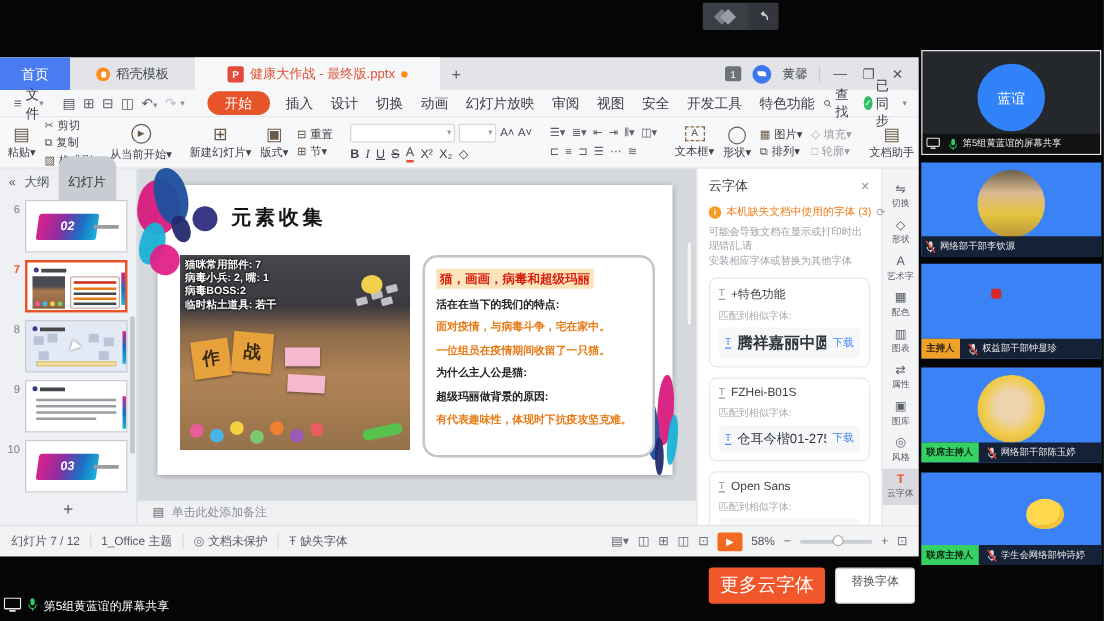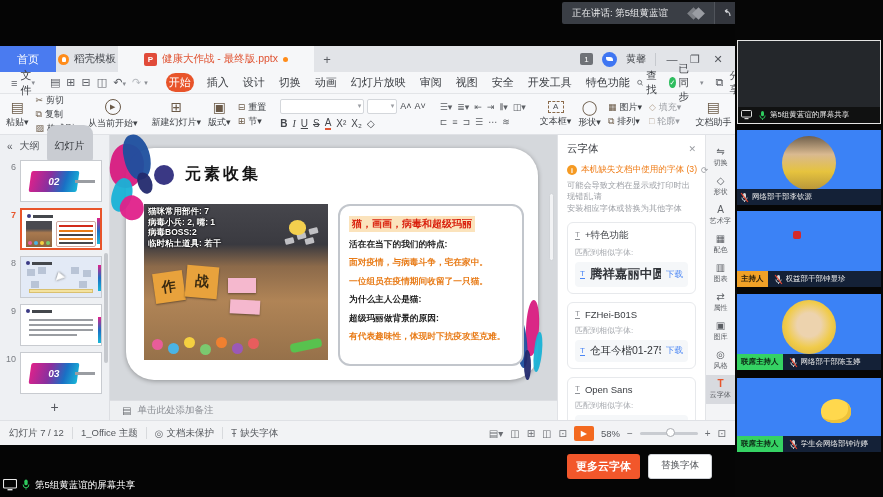--- a/index.html
+++ b/index.html
@@ -16,21 +16,21 @@
   #banner .b-sep { width:1px; background:#50545b; }
   #banner .b-arrow { background:#33363d; width:24px; display:flex; align-items:center; justify-content:center; }
 
   
   #wps { position:absolute; left:0; top:46px; width:735px; height:399px; background:#f6f7f9; }
 
   
   .tabbar { height:26px; background:#e2e4e8; display:flex; align-items:stretch; }
   .tab { display:flex; align-items:center; justify-content:center; font-size:10.5px; color:#45484e;text-align:center; }
   .tab-home { width:56px; background:#4a7bf0; color:#fff; font-size:11px; }
-  .tab-docer { width:62px; gap:5px;font-family:Liberation Mono, monospace; }
+  .tab-docer { width:100px; gap:5px;font-family:Liberation Mono, monospace; }
   .docer-ic { width:11px; height:11px; border-radius:50%; background:#ff8c1a; position:relative; }
   .docer-ic:after { content:""; position:absolute; left:3.5px; top:3px; width:4px; height:5px; background:#fff; border-radius:2px 2px 1px 1px; }
   .tab-doc { width:196px; background:#f6f7f9; gap:5px; }
   .ppt-ic { width:13px; height:13px; border-radius:2px; background:#e14b3a; color:#fff; font-size:8px; font-weight:bold; display:flex; align-items:center; justify-content:center; }
   .tab-doc .doc-title { color:#e05535; white-space:nowrap; overflow:hidden; max-width:140px; }
   .dirty-dot { width:5px; height:5px; border-radius:50%; background:#ff8c1a; }
   .tab-plus { width:26px; color:#5b5e64; font-size:13px; }
   .tabbar-right { margin-left:auto; display:flex; align-items:center; gap:9px; padding-right:10px; }
   .badge1 { min-width:13px; height:12px; background:#6f7277; color:#fff; font-size:8px; border-radius:2px; display:flex; align-items:center; justify-content:center; padding:0 2px; }
   .user-av { width:15px; height:15px; border-radius:50%; background:#3f76f2; position:relative; }
@@ -38,21 +38,21 @@
   .user-name { font-size:10px; color:#4a4d52; }
   .tb-vsep { width:1px; height:13px; background:#c6c9ce; }
   .winbtn { font-size:11px; color:#55585e; width:14px; text-align:center; }
 
   
   .menubar { height:22px; background:#f6f7f9; border-bottom:1px solid #e3e5e8; display:flex; align-items:center; padding:0 8px; font-size:11px; color:#3a3d42; }
   .mb-ic { font-size:11px; color:#5a5d63; margin:0 3px; }
   .mb-caret { font-size:7px; color:#8a8d93; }
   .mb-sep { width:1px; height:13px; background:#dcdee2; margin:0 6px; }
   .mtab { margin:0 7px; white-space:nowrap; }
-  .mtab-active { background:#e8542a; color:#fff; border-radius:11px; padding:2px 3px; margin:0 6px; }
+  .mtab-active { background:#e8542a; color:#fff; border-radius:11px; padding:2px 14px; margin:0 6px; }
   .mb-right { margin-left:auto; display:flex; align-items:center; gap:9px; }
   .mb-right .lab { font-size:10.5px; }
   .cloud-ok { width:11px; height:11px; border-radius:50%; background:#2fbd5f; color:#fff; font-size:7px; display:flex; align-items:center; justify-content:center; }
   .help-c { width:12px; height:12px; border:1px solid #8a8d93; border-radius:50%; font-size:8px; color:#6a6d72; display:flex; align-items:center; justify-content:center; }
 
   
   .ribbon { height:41px; background:#f7f8fa; border-bottom:1px solid #e0e2e6; display:flex; align-items:center; padding:0 6px; gap:7px; }
   .vsep { width:1px; height:32px; background:#e4e6ea; }
   .rbig { display:flex; flex-direction:column; align-items:center; gap:2px; font-size:9px; color:#3f4247; white-space:nowrap; }
   .rbig .ric { font-size:14px; line-height:14px; color:#6b5a48; }
@@ -90,21 +90,21 @@
   .edge-strip { position:absolute; right:0; top:8px; width:3px; height:26px; background:linear-gradient(180deg,#e0218a,#1a6fc4,#19b6d8); }
   .grid-sq { position:absolute; width:8px; height:7px; background:#b9c4d6; }
   .cursor-tri { position:absolute; left:36px; top:16px; width:0; height:0; border-left:8px solid #fff; border-top:3px solid transparent; border-bottom:6px solid transparent; transform:rotate(18deg); filter:drop-shadow(0 0 1px #555); }
   .ybar { position:absolute; left:8px; right:8px; bottom:4px; height:4px; background:#f3e2a0; border:0.5px solid #d9c070; }
   .tline { position:absolute; left:8px; right:8px; height:2px; background:#9a9da2; }
   .lp-add { text-align:center; font-size:14px; color:#55585e; margin-top:2px; }
   .lp-scroll { position:absolute; right:1px; top:118px; width:4px; height:110px; background:#c5c8cd; border-radius:2px; }
 
   
   .canvas { flex:1; background:#d5d8dc; position:relative; }
-  .slide { position:absolute; left:16px; top:13px; width:412px; height:232px; background:#fff; box-shadow:0 1px 5px rgba(0,0,0,.32);border-radius:28px; }
+  .slide { position:absolute; left:16px; top:13px; width:412px; height:232px; background:#fff; box-shadow:0 1px 5px rgba(0,0,0,.32); }
   .deco { position:absolute; }
   .stroke { position:absolute; border-radius:45% 55% 50% 50%; opacity:.95; }
   .slide-title { position:absolute; left:28px; top:16px; display:flex; align-items:center; gap:11px; }
   .title-dot { width:20px; height:20px; border-radius:50%; background:#3a3884; }
   .title-text { font-size:16px; font-weight:bold; color:#141414; letter-spacing:3px; }
   .photo { position:absolute; left:18px; top:56px; width:184px; height:156px; overflow:hidden; background:linear-gradient(180deg,#46464c 0%,#3a3a40 26%,#8c6a4a 40%,#b08456 62%,#96714a 100%); }
   .ph-lines { position:absolute; left:4px; top:2px; color:#fff; font-weight:bold; font-size:8.5px; line-height:10.5px; text-shadow:0 0 2px #000,0 0 2px #000; white-space:nowrap; }
   .key { position:absolute; width:9px; height:6px; background:#d8d8dc; border-radius:1px; opacity:.85; }
   .note { position:absolute; background:#e8a23c; color:#3a2a10; display:flex; align-items:center; justify-content:center; font-weight:bold; box-shadow:0 1px 2px rgba(0,0,0,.4); }
   .pink { background:#f5b8ce; }
@@ -130,21 +130,21 @@
   .t-ic { font-size:8px; color:#8f9297; border-bottom:1px solid #8f9297; line-height:8px; }
   .t-ic.blue { color:#4a86f5; border-color:#4a86f5; }
   .fc-match { margin:5px 0 4px; color:#a8abb0; font-size:8px; }
   .fc-sug { background:#f5f7f9; border-radius:4px; padding:4px 5px; display:flex; align-items:center; gap:5px; }
   .sug-name { color:#33363b; white-space:nowrap; overflow:hidden; }
   .sug-big { font-size:12.5px; font-weight:bold; }
   .sug-md { font-size:10.5px; }
   .sug-bold { font-size:10.5px; font-weight:bold; }
   .dl { margin-left:auto; color:#4a86f5; font-size:8.5px; white-space:nowrap; }
   .fp-btns { display:flex; gap:8px; margin-top:12px; }
-  .btn-more { background:#f2572b; color:#fff; border-radius:3px; padding:5px 9px; font-size:11px; white-space:nowrap;font-weight:bold; }
+  .btn-more { background:#f2572b; color:#fff; border-radius:3px; padding:5px 9px; font-size:15px; white-space:nowrap; }
   .btn-rep { background:#fff; border:1px solid #ced1d6; color:#515459; border-radius:3px; padding:4px 12px; font-size:9.5px; white-space:nowrap; }
 
   
   .rail { width:30px; background:#f3f4f6; border-left:1px solid #e2e4e7; display:flex; flex-direction:column; align-items:center; padding-top:8px; }
   .rail-item { width:100%; padding:3px 0 4px; display:flex; flex-direction:column; align-items:center; gap:1px; color:#5b5e63; }
   .rail-item .ric { font-size:10px; line-height:11px; }
   .rail-item .rlab { font-size:7.5px; white-space:nowrap; transform:scale(.95); }
   .rail-item.sel { background:#d8dadf; }
   .rail-item.sel .ric { color:#e8542a; font-weight:bold; }
 
@@ -177,21 +177,20 @@
   .micwrap { display:flex; align-items:center; margin-left:3px; }
 
   
   .share-bar { position:absolute; left:3px; bottom:3px; height:17px; display:flex; align-items:center; gap:4px; }
   .share-bar .stext { color:#fff; font-size:9.5px; white-space:nowrap; }
 </style>
 </head>
 <body>
 
 <div id="banner">
-  <span class="b-text">正在讲话: 第5组黄蓝谊</span>
   <span class="b-logo">
       <i class="dia d1"></i>
       <i class="dia d2"></i>
     </span>
   <span class="b-sep"></span>
   <span class="b-arrow">
     <svg width="10" height="10" viewBox="0 0 10 10">
         <path d="M8 8 C8 4 6 3 3 3 M3 3 l2.4 -1.6 M3 3 l2.4 1.8" stroke="#cfd1d5" stroke-width="1.2" fill="none"></path>
       </svg>
   </span>
@@ -660,20 +659,23 @@
         </span>
       <span class="sb-ic">+</span>
       <span class="sb-ic">⊡</span>
     </div>
   </div>
 </div>
 
 <div class="vidcol">
 
   <div class="vt vt-active" style="top:40px;height:84px;">
+    <span class="vav vav-blue" style="top:10px;">
+        <span>蓝谊</span>
+      </span>
     <div class="vlabel">
       <span class="micwrap">
         <svg width="11" height="10" viewBox="0 0 11 10">
             <rect x="0.5" y="0.5" width="10" height="6.5" rx="1" fill="none" stroke="#dcdcdc"></rect>
             <rect x="3.5" y="8" width="4" height="1.2" fill="#dcdcdc"></rect>
           </svg>
       </span>
       <span class="micwrap">
         <svg width="9" height="11" viewBox="0 0 12 14">
             <rect x="4" y="1" width="4" height="7" rx="2" fill="#2ecc5e"></rect>

